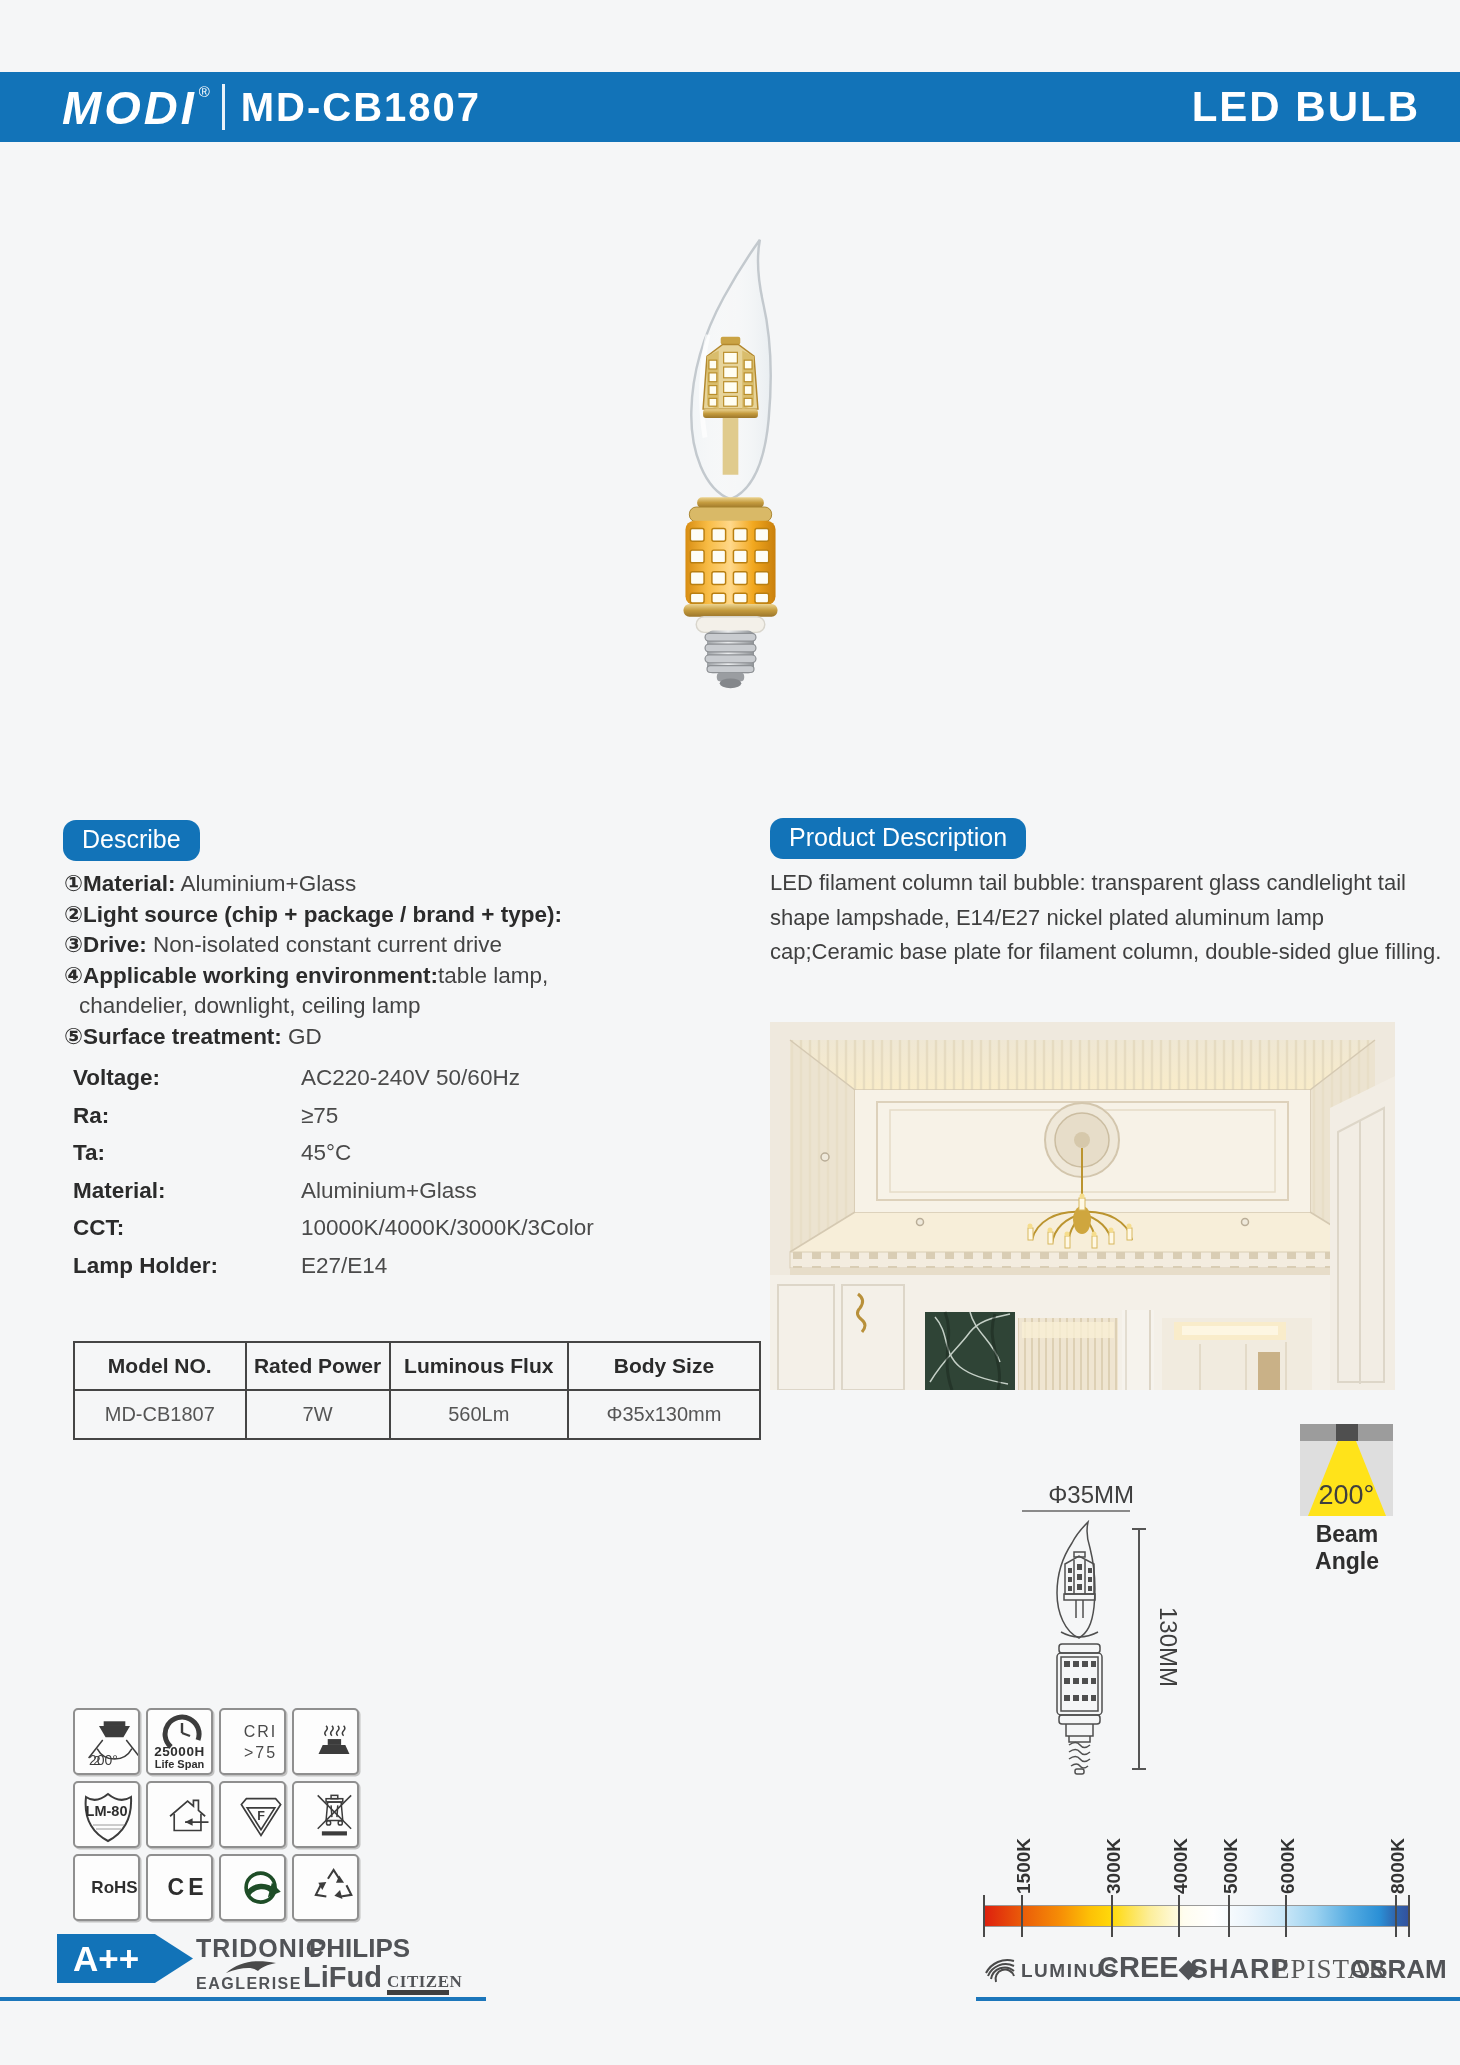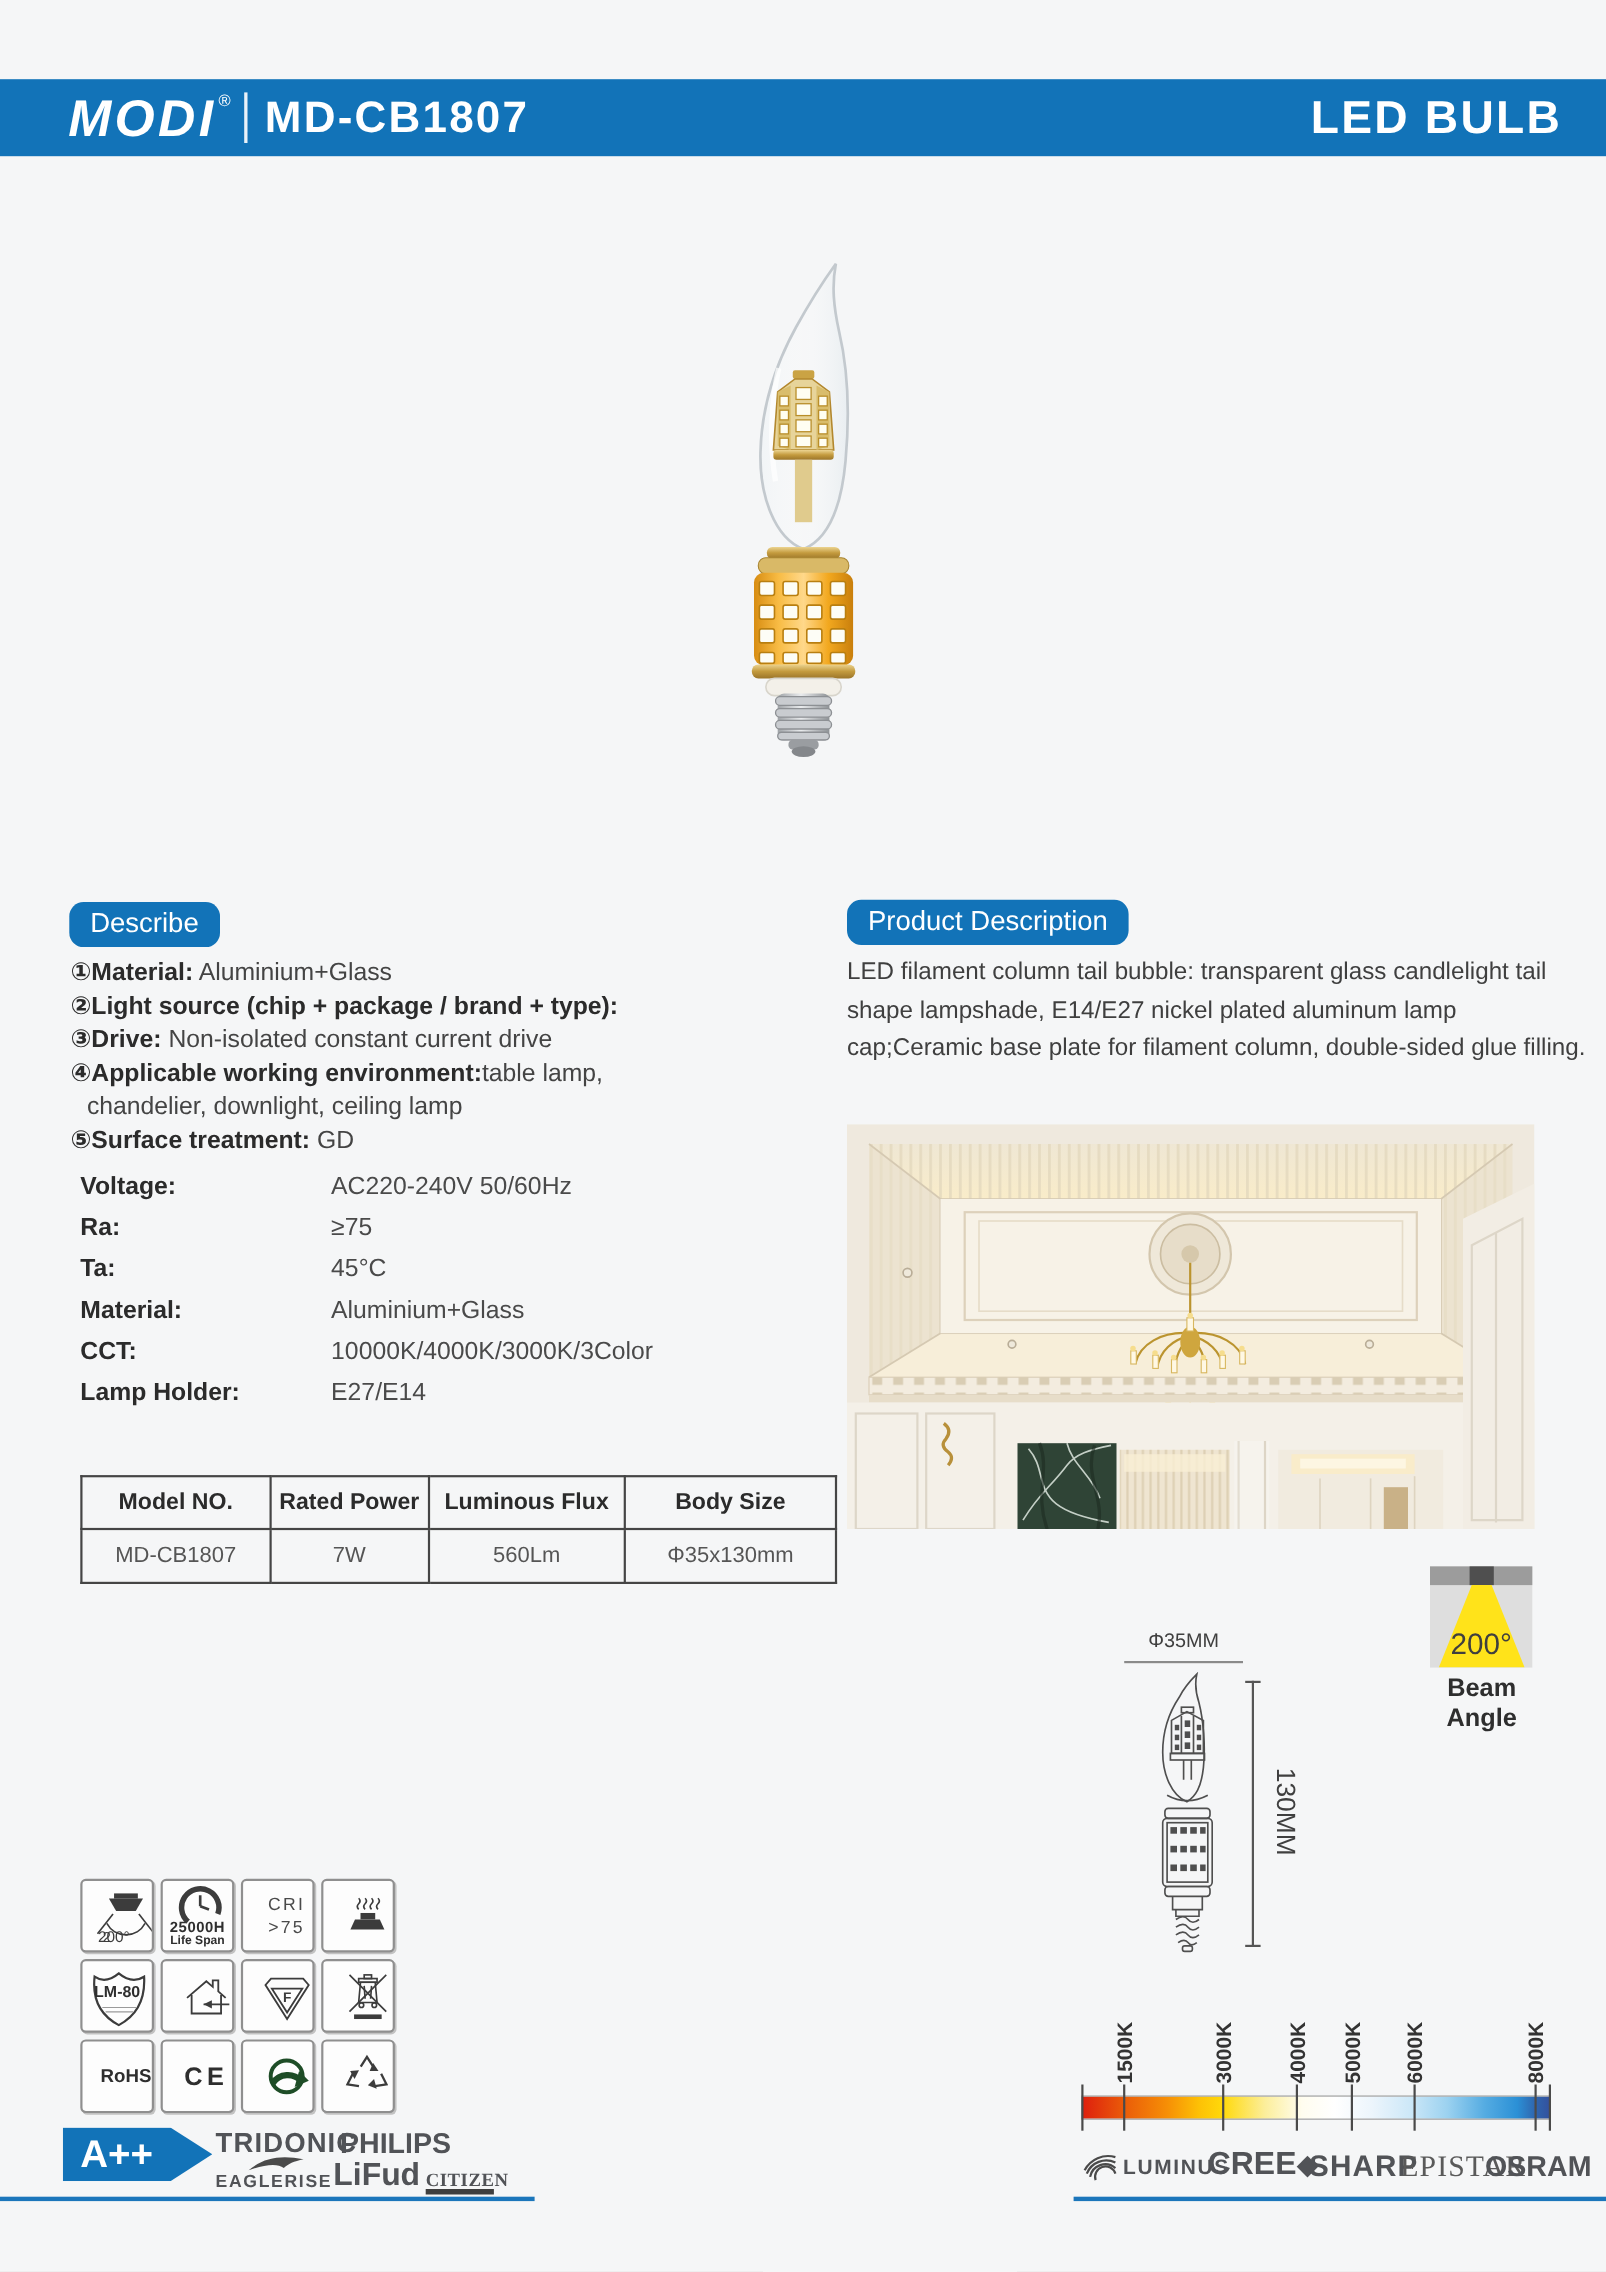--- a/index.html
+++ b/index.html
@@ -323,21 +323,21 @@
     </g>
     <rect x="488" y="330" width="22" height="38" fill="#c9b187"></rect>
 
     <polygon points="560,86 625,54 625,368 560,368" fill="#f2ede4"></polygon>
     <g stroke="#ddd6c8" stroke-width="2" fill="none">
       <polygon points="568,110 614,86 614,360 568,360"></polygon>
       <line x1="590" y1="98" x2="590" y2="362"></line>
     </g>
   </svg>
 
-  <div class="ab" style="left:1018px;top:1481px;width:116px;text-align:center;font-size:18px;color:#3f3f3f;">Φ35MM</div>
+  <div class="ab" style="left:1018px;top:1481px;width:116px;text-align:right;font-size:24px;color:#3f3f3f;">Φ35MM</div>
   <div class="ab" style="left:1022px;top:1510px;width:108px;height:2px;background:#8a8a8a;"></div>
 
   <svg class="ab" style="left:1032px;top:1520px;" width="98" height="256" viewBox="0 0 98 256">
     <g stroke="#4f4f4f" stroke-width="1.5" fill="none">
       <path d="M47 118 C 33 112 25 93 25 73 C 25 51 32 35 40 23 C 44 15 50 8 56 2 C 54 11 55 19 58 28 C 62 44 64 67 62 87 C 60 105 55 113 47 118 Z"></path>
       <rect x="42" y="32" width="11" height="5"></rect>
       <path d="M33 44 L47 36 L62 44 L62 74 L33 74 Z"></path>
       <line x1="42" y1="40" x2="42" y2="74"></line>
         <line x1="53" y1="40" x2="53" y2="74"></line>
       <g fill="#4f4f4f" stroke="none">

